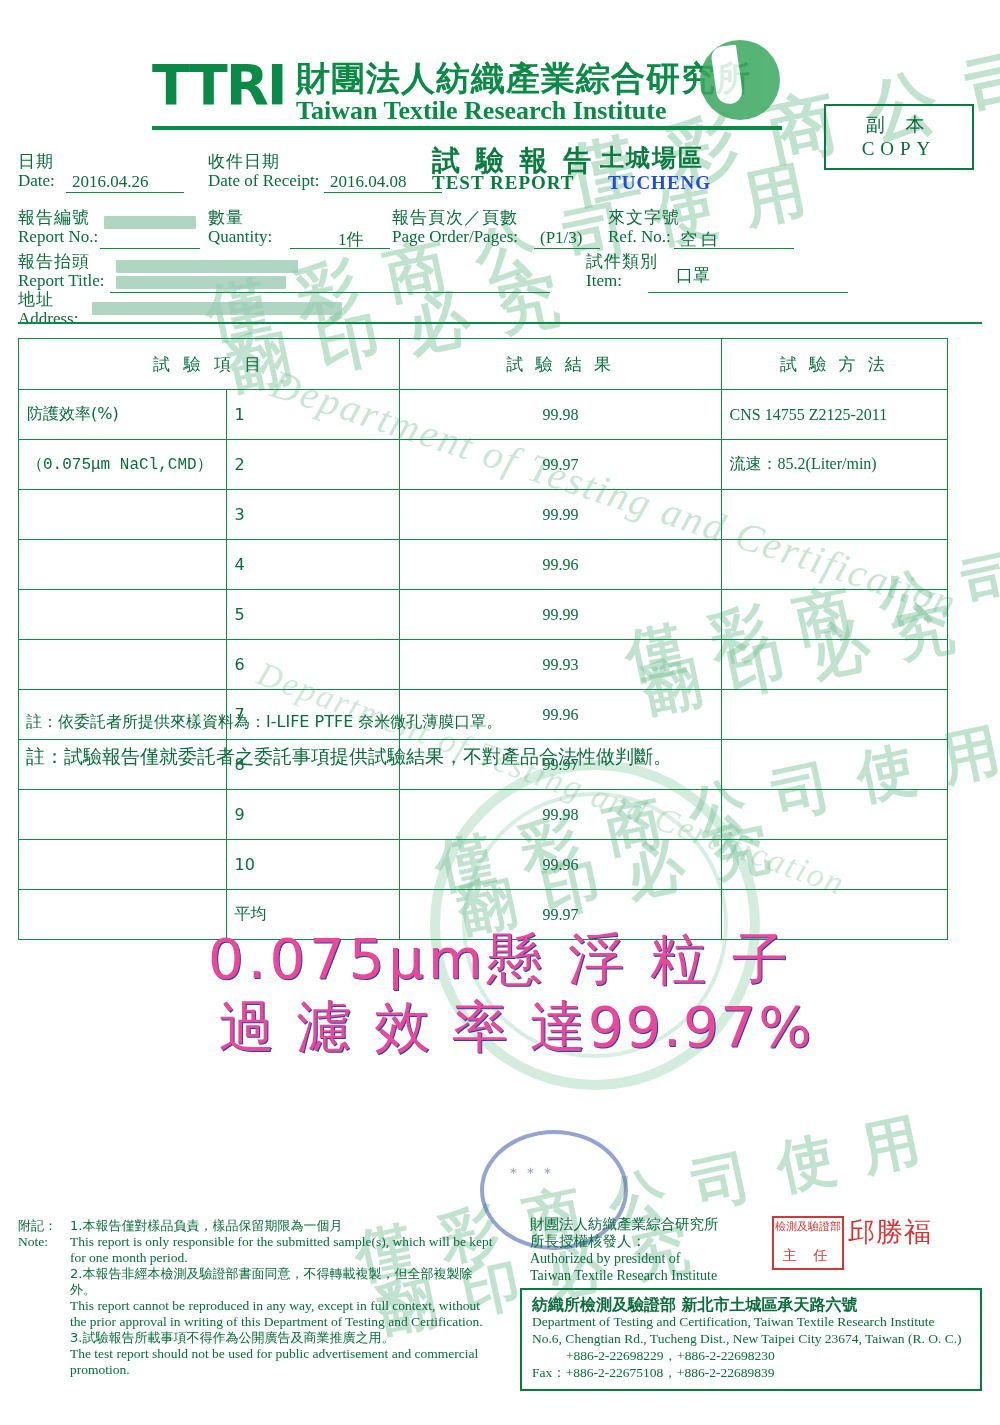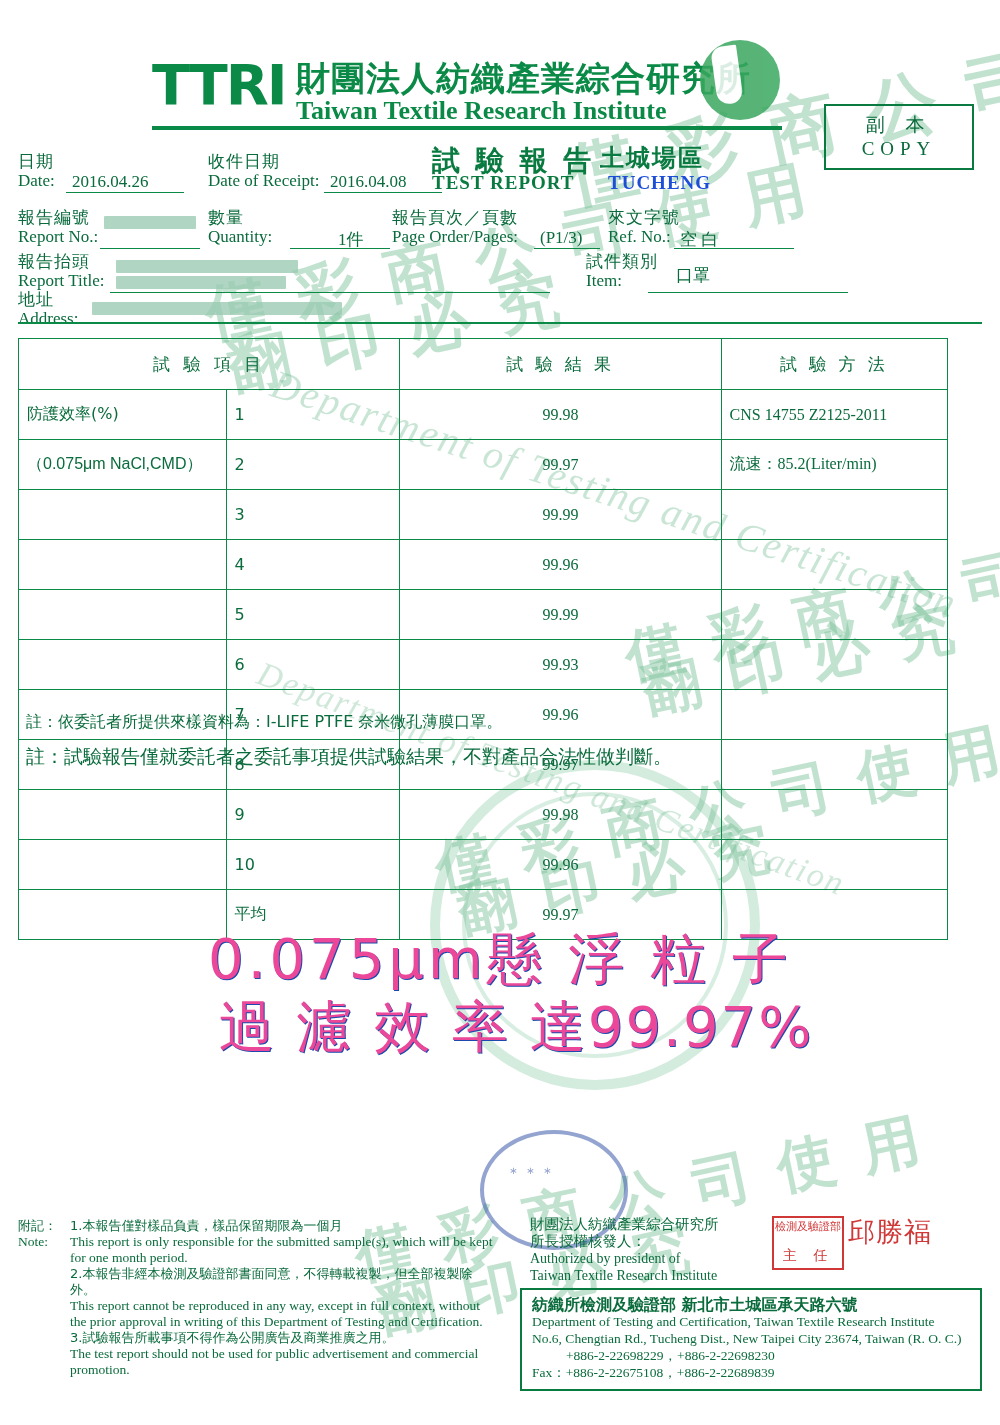--- a/index.html
+++ b/index.html
@@ -268,21 +268,21 @@
     text-align: center;
     font-size: 17px;
     letter-spacing: 4px;
     height: 34px;
   }
   .c-item { width: 200px; padding-left: 8px; }
   .c-no   { width: 170px; padding-left: 8px; }
   .c-res  { width: 330px; text-align: center; font-family: "Liberation Serif", serif; font-size: 17px; }
   .c-mth  { width: 220px; padding-left: 8px; font-family: "Liberation Serif", serif; font-size: 16px; }
   .item-main { font-size: 16px; }
-  .item-sub { font-size: 14px; font-family: Liberation Sans, sans-serif; }
+  .item-sub { font-size: 14px; font-family: Liberation Mono, monospace; }
 
   
   .note1 {
     position: absolute;
     left: 26px;
     top: 712px;
     font-size: 16px;
     font-family: "DejaVu Sans", sans-serif;
     color: #0a6b3c;
   }

